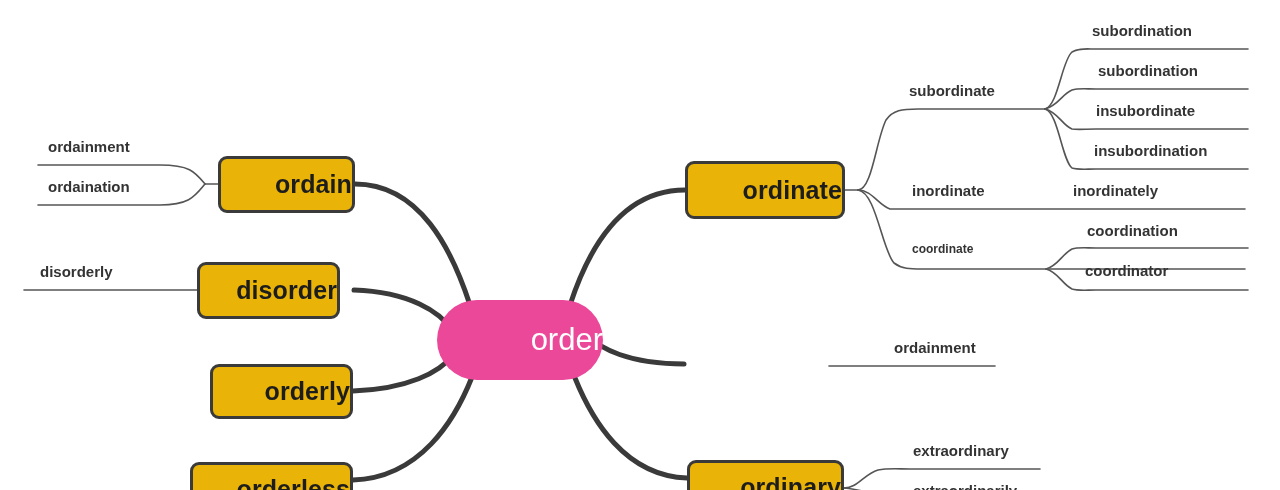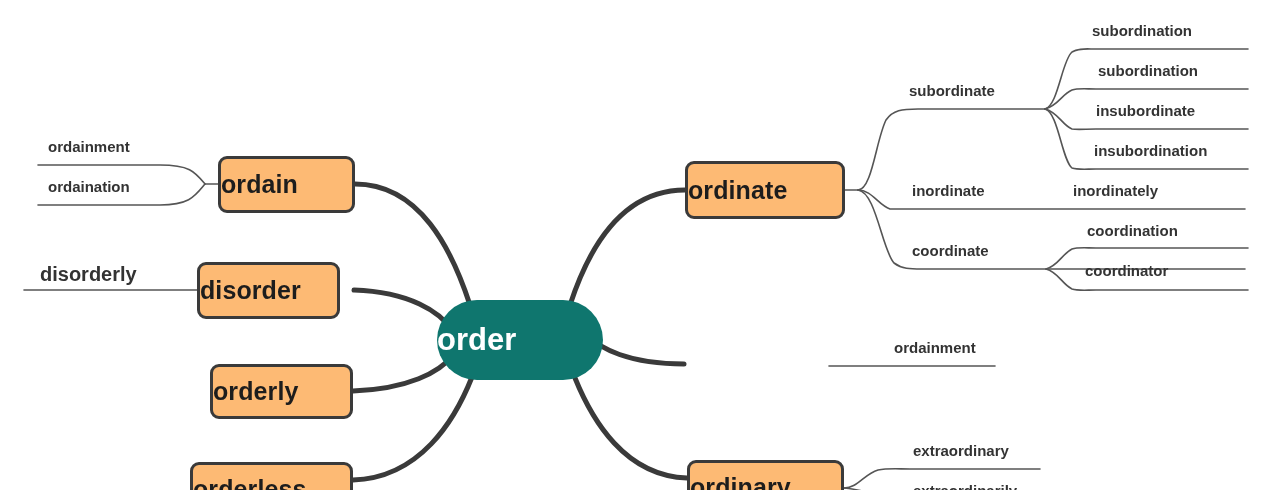--- a/index.html
+++ b/index.html
@@ -18,41 +18,41 @@
   #edges {
     position: absolute;
     left: 0;
     top: 0;
     width: 1280px;
     height: 490px;
   }
   .node-box {
     position: absolute;
     box-sizing: border-box;
-    background: #fdba74;
+    background: #eab308;
     border: 3px solid #3a3a3a;
     border-radius: 9px;
     display: flex;
     align-items: center;
-    justify-content: flex-start;
+    justify-content: flex-end;
     color: #1d1d1d;
     font-weight: 700;
     letter-spacing: 0.1px;
     z-index: 5;
   }
   .root-node {
     position: absolute;
     box-sizing: border-box;
-    background: #0f766e;
+    background: #ec4899;
     border-radius: 999px;
     display: flex;
     align-items: center;
-    justify-content: flex-start;
+    justify-content: flex-end;
     color: #ffffff;
-    font-weight: 700;
+    font-weight: 400;
     z-index: 6;
   }
   .leaf-label {
     position: absolute;
     color: #333333;
     font-weight: 700;
     white-space: nowrap;
     z-index: 4;
   }
 </style>
@@ -109,21 +109,21 @@
   <div class="leaf-label" style="left:48px; top:138px; font-size:15px;">
     <span>ordainment</span>
   </div>
   <div class="leaf-label" style="left:48px; top:178px; font-size:15px;">
     <span>ordaination</span>
   </div>
 
   <div class="node-box" style="left:197px; top:262px; width:143px; height:57px; font-size:25px;">
     <span>disorder</span>
   </div>
-  <div class="leaf-label" style="left:40px; top:263px; font-size:20px;">
+  <div class="leaf-label" style="left:40px; top:263px; font-size:15px;">
     <span>disorderly</span>
   </div>
 
   <div class="node-box" style="left:210px; top:364px; width:143px; height:55px; font-size:25px;">
     <span>orderly</span>
   </div>
 
   <div class="node-box" style="left:190px; top:462px; width:163px; height:55px; font-size:25px;">
     <span>orderless</span>
   </div>
@@ -145,21 +145,21 @@
   </div>
   <div class="leaf-label" style="left:1094px; top:142px; font-size:15px;">
     <span>insubordination</span>
   </div>
   <div class="leaf-label" style="left:912px; top:182px; font-size:15px;">
     <span>inordinate</span>
   </div>
   <div class="leaf-label" style="left:1073px; top:182px; font-size:15px;">
     <span>inordinately</span>
   </div>
-  <div class="leaf-label" style="left:912px; top:242px; font-size:15px;">
+  <div class="leaf-label" style="left:912px; top:242px; font-size:12px;">
     <span>coordinate</span>
   </div>
   <div class="leaf-label" style="left:1087px; top:222px; font-size:15px;">
     <span>coordination</span>
   </div>
   <div class="leaf-label" style="left:1085px; top:262px; font-size:15px;">
     <span>coordinator</span>
   </div>
 
   <div class="leaf-label" style="left:894px; top:339px; font-size:15px;">

